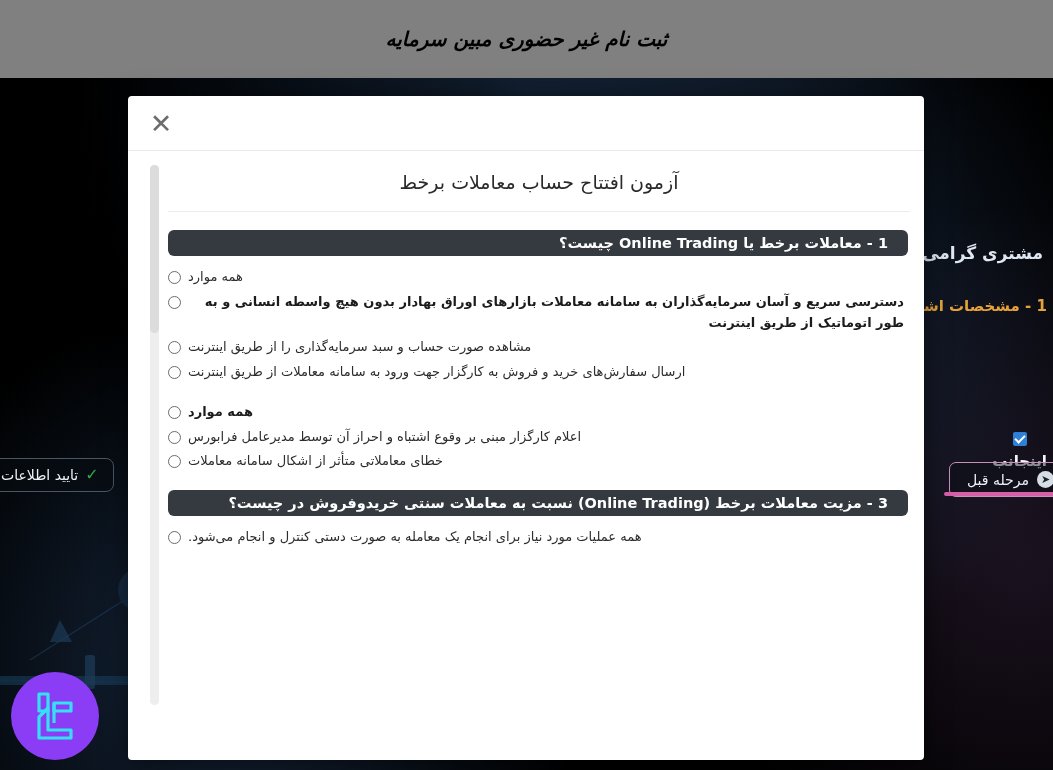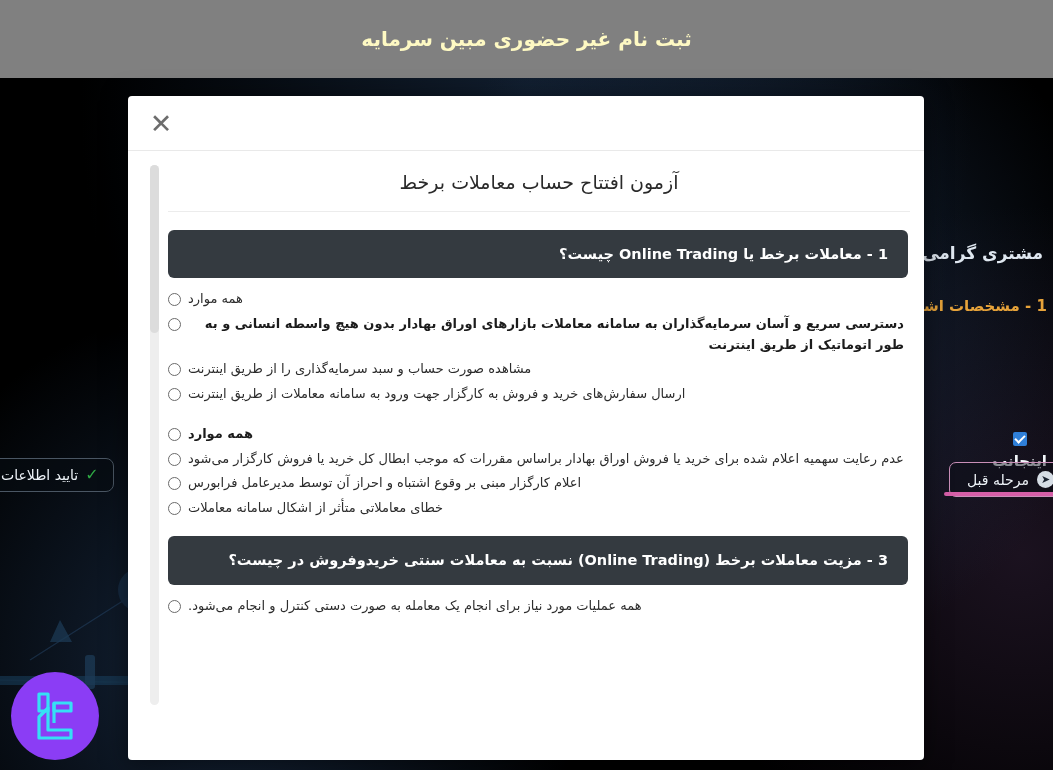--- a/index.html
+++ b/index.html
@@ -44,24 +44,25 @@
   #top-banner {
     position: absolute;
     top: 0; left: 0; right: 0;
     height: 78px;
     background: #808080;
     display: flex;
     align-items: center;
     justify-content: center;
   }
   #top-banner-title {
-    color: #fef9c3;
+    color: #000000;
     font-size: 20px;
     font-weight: 700;
     letter-spacing: 0;
+    font-style: italic;
   }
 
   
   .bg-text {
     position: absolute;
     color: #e8eef5;
     white-space: nowrap;
     pointer-events: none;
   }
   #bg-greeting {
@@ -269,21 +270,21 @@
     direction: rtl;
   }
   #quiz-scroll-area::-webkit-scrollbar { width: 0; }
 
   .question-block { margin-bottom: 16px; }
 
   .question-header {
     background: #343a40;
     color: #ffffff;
     border-radius: 6px;
-    padding: 13px 20px;
+    padding: 2px 20px;
     font-size: 14.5px;
     font-weight: 700;
     line-height: 1.55;
     text-align: right;
     direction: rtl;
   }
 
   .options-list {
     list-style: none;
     margin: 9px 4px 0 0;
@@ -430,24 +431,20 @@
           </ul>
         </div>
         <div class="question-block">
           <ul class="options-list">
             <li class="option-row">
               <span class="option-radio"></span>
               <span class="option-label bold">همه موارد</span>
             </li>
             <li class="option-row">
               <span class="option-radio"></span>
-              <span class="option-label">عدم رعایت سهمیه اعلام شده برای خرید یا فروش اوراق بهادار براساس مقررات که موجب ابطال کل خرید یا فروش کارگزار می‌شود</span>
-            </li>
-            <li class="option-row">
-              <span class="option-radio"></span>
               <span class="option-label">اعلام کارگزار مبنی بر وقوع اشتباه و احراز آن توسط مدیرعامل فرابورس</span>
             </li>
             <li class="option-row">
               <span class="option-radio"></span>
               <span class="option-label">خطای معاملاتی متأثر از اشکال سامانه معاملات</span>
             </li>
           </ul>
         </div>
         <div class="question-block">
           <div class="question-header">3 - مزیت معاملات برخط (Online Trading) نسبت به معاملات سنتی خریدوفروش در چیست؟</div>

